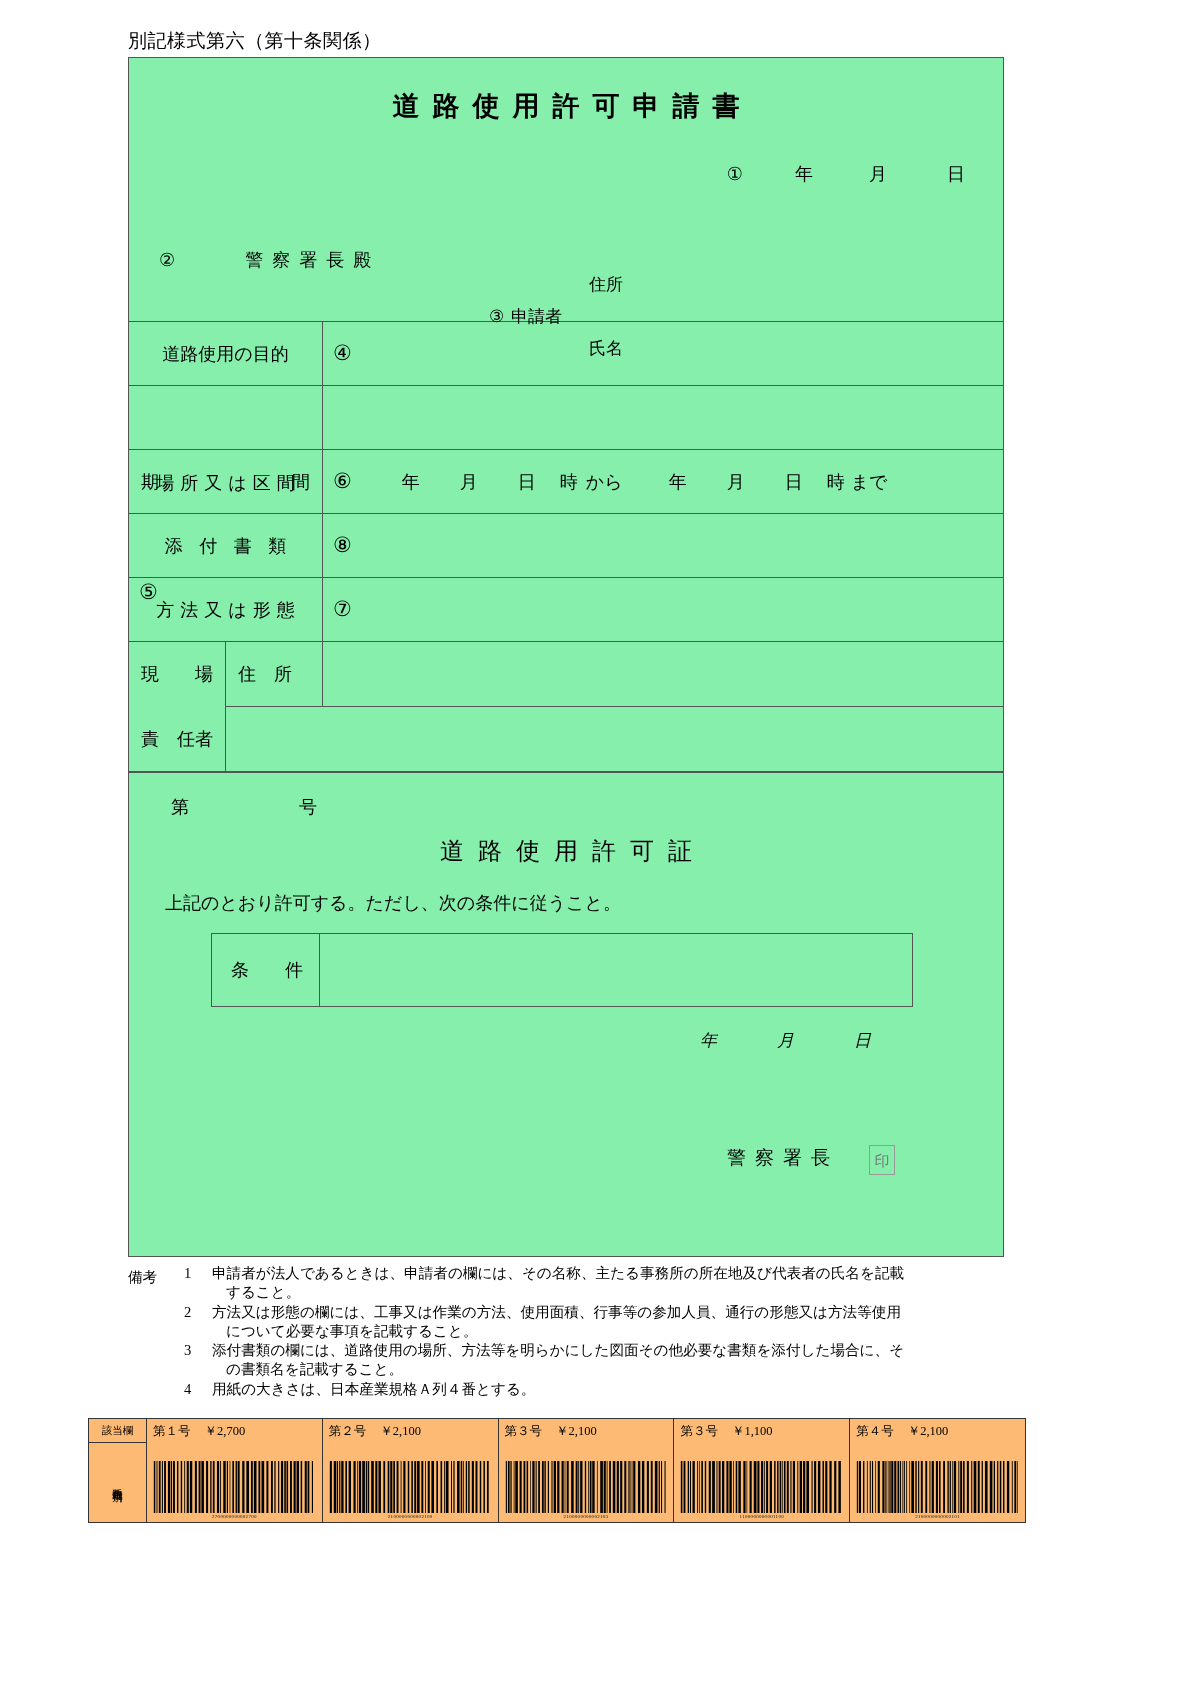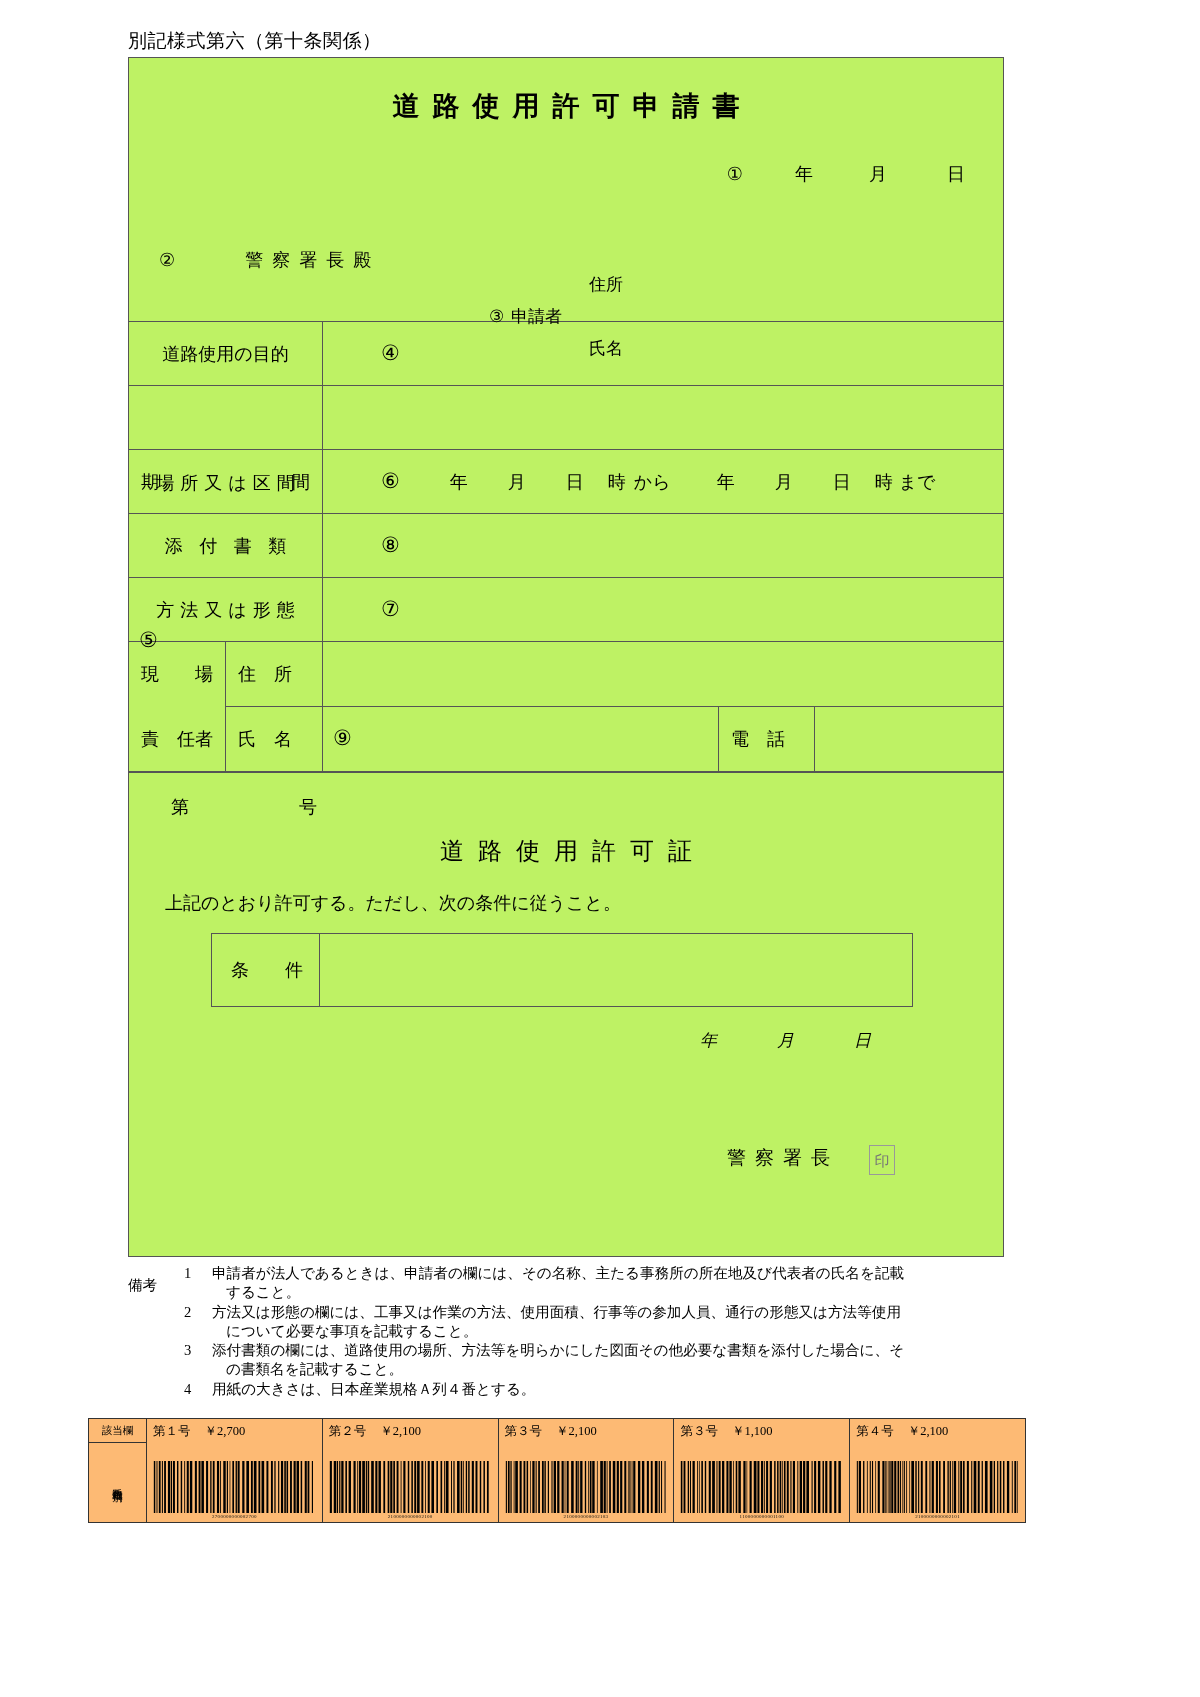--- a/index.html
+++ b/index.html
@@ -20,21 +20,21 @@
     font-size:19px; letter-spacing:0.5px;
     white-space:nowrap;
     text-align:right;
   }
 
   
   .frame {
     position:absolute; left:128px; top:57px;
     width:876px; height:1200px;
     border:1.6px solid #555;
-    background:#bef264;
+    background:#86efac;
   }
 
   
   .hdr { position:relative; height:264px; border-bottom:1.6px solid #555; }
   .doc-title {
     position:absolute; top:30px; left:0; right:0;
     text-align:center;
     font-size:27px; font-weight:bold;
     letter-spacing:13px;
     text-indent:13px;
@@ -55,21 +55,21 @@
   .applicant-block {
     position:absolute; top:218px; left:360px;
     font-size:17px; line-height:1.0;
   }
   .ab-row { position:relative; height:32px; white-space:nowrap; }
   .ab-row .lbl { position:absolute; left:100px; }
   .ab-row .mk  { position:absolute; left:0px; }
   .ab-row .nm  { position:absolute; left:22px; }
 
   
-  .row { display:flex; border-bottom:1.6px solid #555;gap:48px; }
+  .row { display:flex; border-bottom:1.6px solid #555; }
   .row:last-child { border-bottom:none; }
   .lab {
     width:194px; flex:0 0 194px;
     border-right:1.6px solid #555;
     display:flex; align-items:center; justify-content:center;
     font-size:18px; padding:0 12px;
   }
   .lab.spread { justify-content:space-between; }
   .lab.ls { letter-spacing:6px; text-indent:6px; }
   .val { flex:1; display:flex; align-items:center; padding:0 10px; font-size:18px; }
@@ -147,21 +147,21 @@
     display:inline-block; margin-left:30px;
     width:26px; height:30px; line-height:30px; text-align:center;
     border:1px solid #999; font-size:15px; color:#777; vertical-align:middle;
   }
 
   
   .remarks {
     position:absolute; left:128px; top:1264px;
     width:896px; font-size:14.6px; line-height:1.32;
   }
-  .rm-head { position:absolute; left:0; top:12px; white-space:nowrap; }
+  .rm-head { position:absolute; left:0; top:4px; white-space:nowrap; }
   .rm-list { margin-left:56px; }
   .rm-item { display:flex; margin-bottom:0px; }
   .rm-num { flex:0 0 28px; }
   .rm-txt { flex:1; }
   .rm-txt .cont { display:block; margin-left:14px; }
 
   
   .fee {
     position:absolute; left:88px; top:1418px;
     width:938px; height:105px;
@@ -288,35 +288,20 @@
           <span>責</span>
           <span>任者</span>
         </div>
       </div>
       <div class="resp-right">
         <div class="resp-r1">
           <div class="resp-sub">
             <span>住　所</span>
           </div>
           <div class="resp-fill">
-            <span></span>
-          </div>
-        </div>
-        <div class="resp-r2">
-          <div class="resp-sub">
-            <span>氏　名</span>
-          </div>
-          <div class="resp-fill">
-            <span class="circ">⑨</span>
-            <span></span>
-          </div>
-          <div class="tel-lab">
-            <span>電　話</span>
-          </div>
-          <div class="resp-fill tel-val">
             <span></span>
           </div>
         </div>
       </div>
     </div>
 
     <div class="permit-wrap">
       <div class="p-no">
         <span>第</span><span class="g"></span><span>号</span>
       </div>

